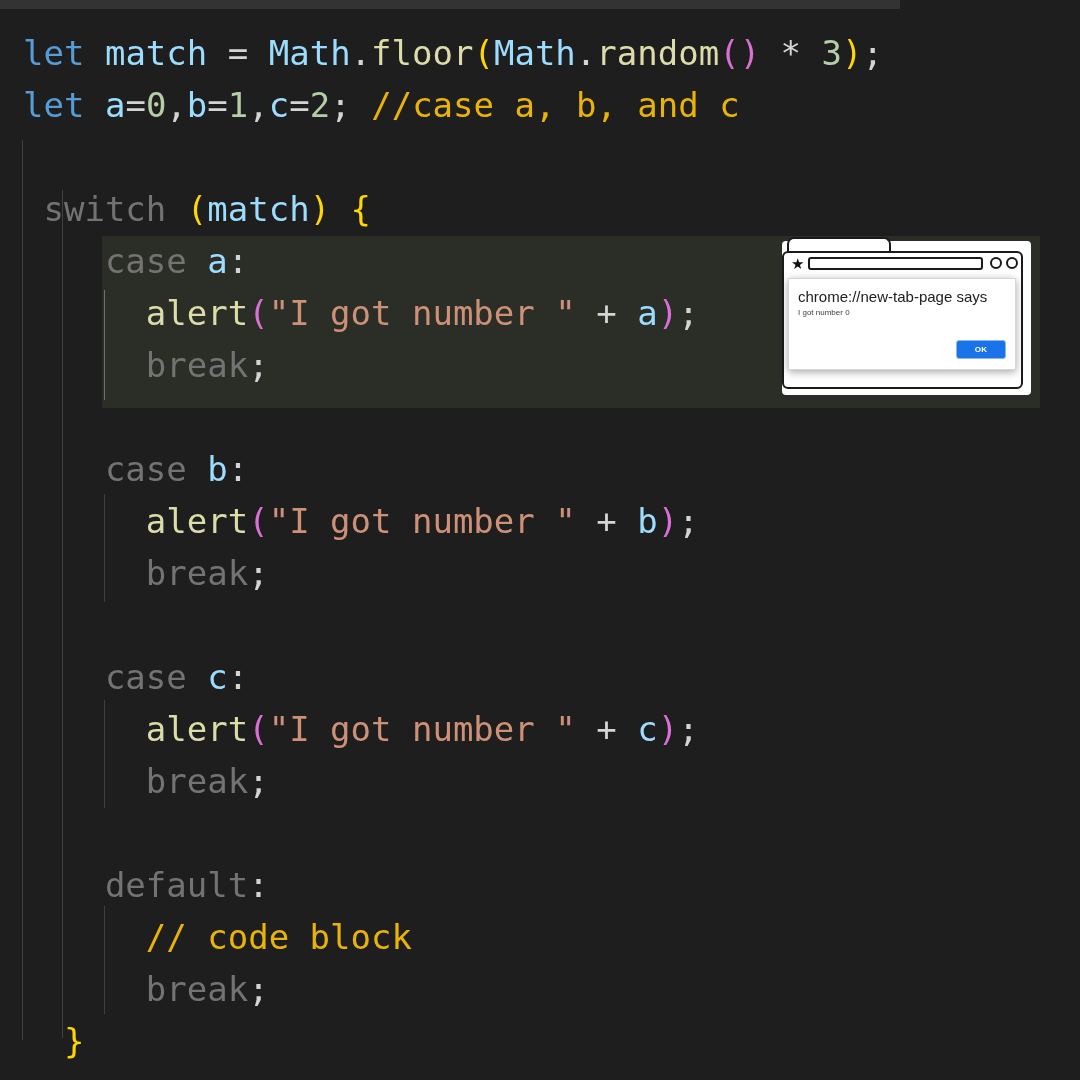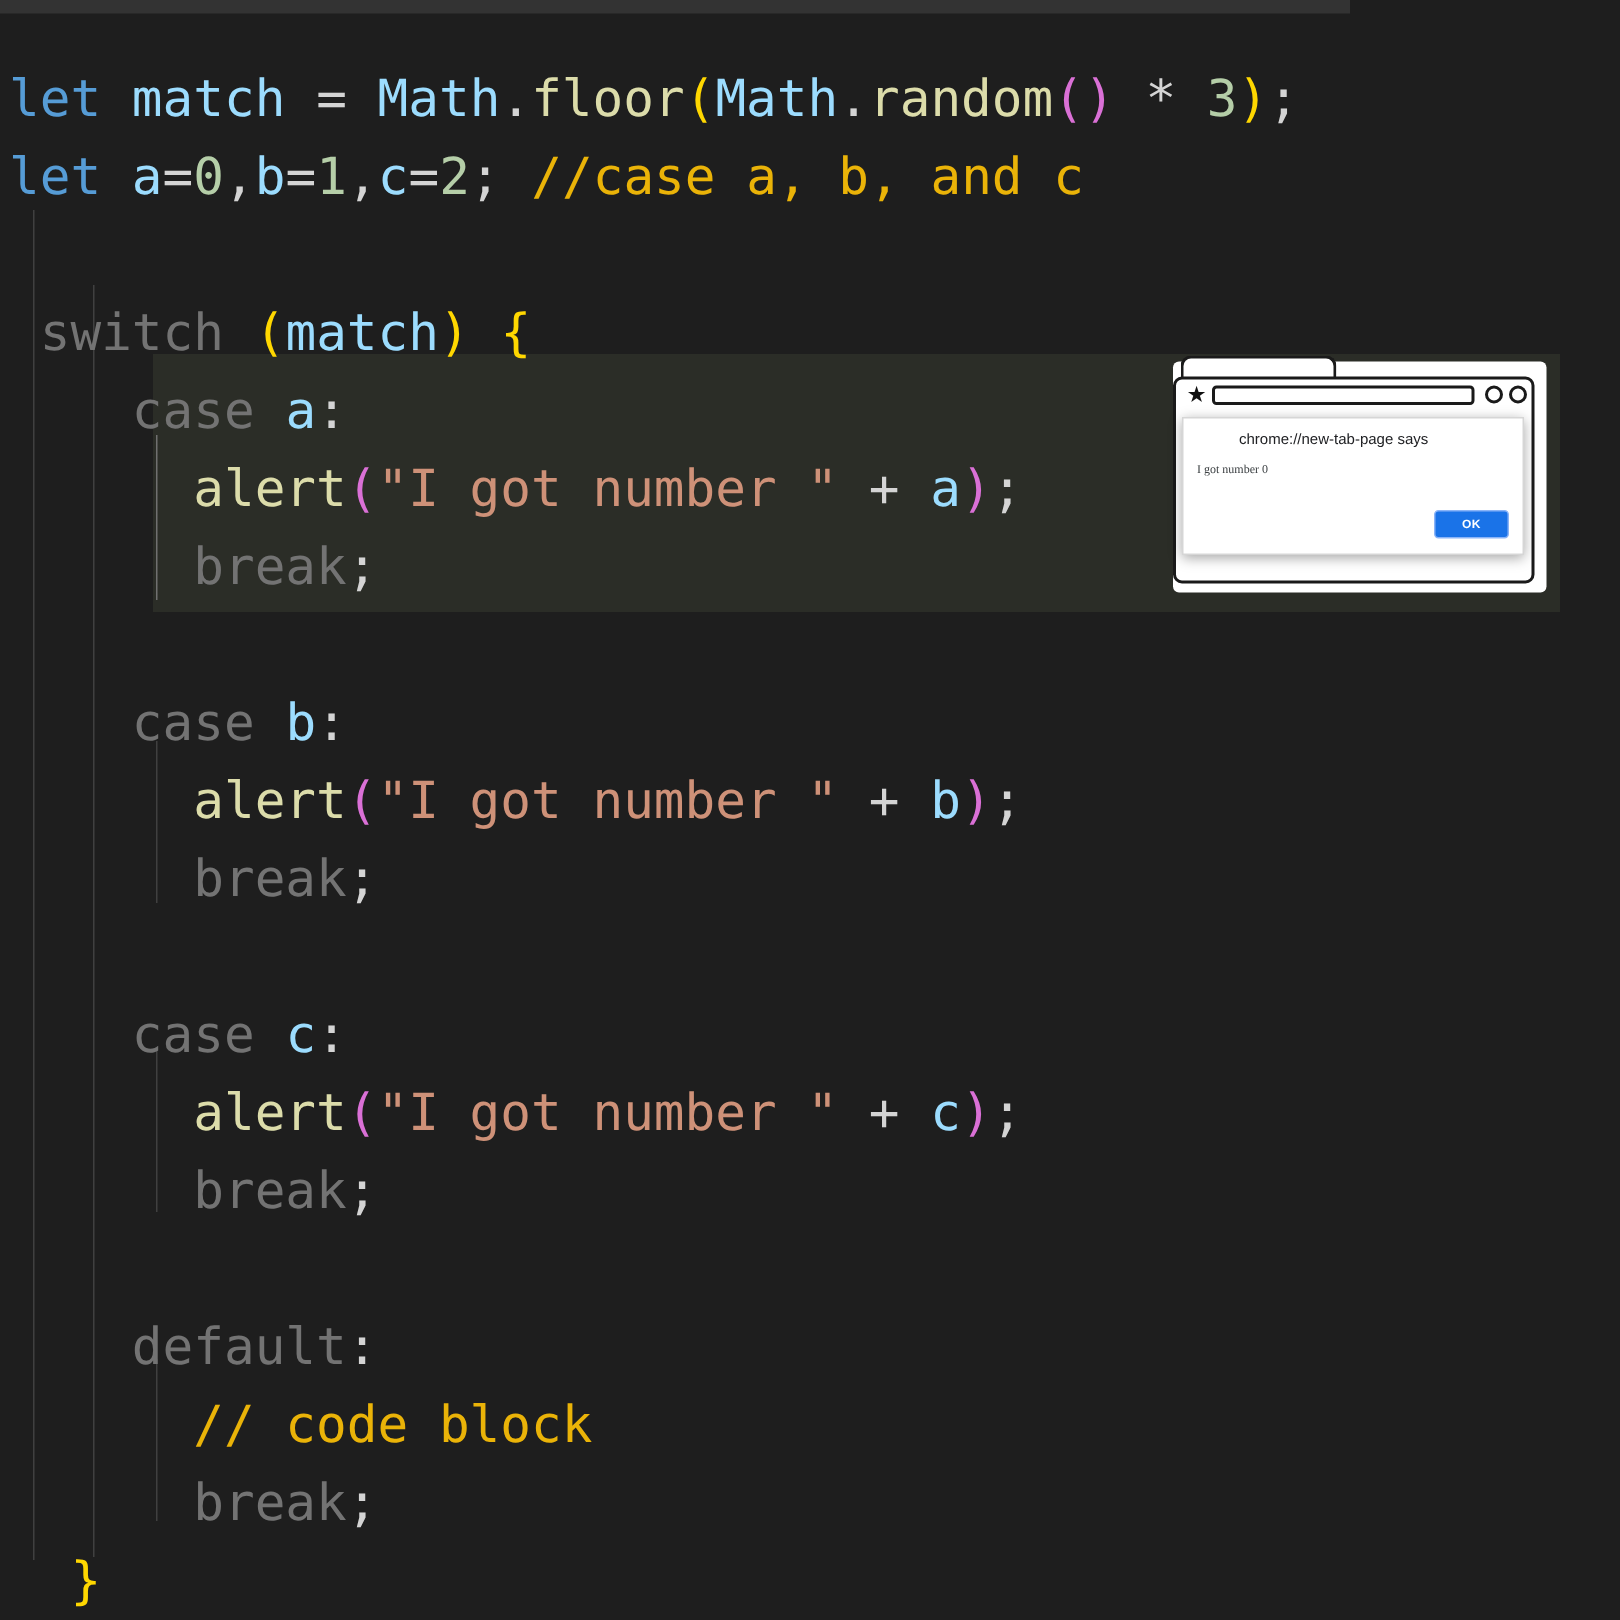--- a/index.html
+++ b/index.html
@@ -54,23 +54,22 @@
     font-size: 34px;
     line-height: 52px;
     letter-spacing: 0px;
     white-space: pre;
   }
   .line {
     position: absolute;
     left: 0;
     width: 1080px;
     height: 52px;
-    padding-left: 6px;
-    box-sizing: border-box;
-    margin-top: 13px;
+    padding-left: 23px;
+    box-sizing: border-box;
   }
 
   
   .t-kw      { color: #569CD6; }  
   .t-var     { color: #9CDCFE; }  
   .t-op      { color: #D4D4D4; }  
   .t-prop    { color: #DCDCAA; }  
   .t-num     { color: #B5CEA8; }  
   .t-str     { color: #CE9178; }  
   .t-cmt     { color: #eab308; }  
@@ -148,32 +147,30 @@
     left: 9px; top: 41px;
     width: 228px; height: 92px;
     background: #ffffff;
     border: 1px solid #d6d6d6;
     box-shadow: 0 2px 8px rgba(0,0,0,0.35);
     box-sizing: border-box;
   }
   .bm-dlg-title {
     position: absolute;
     left: 9px; top: 9px;
-    font-size: 10px;
+    font-size: 15px;
     color: #202124;
     white-space: nowrap;
-    margin-left: 28px;
   }
   .bm-dlg-msg {
     position: absolute;
     left: 9px; top: 29px;
     font-size: 8px;
     color: #3c4043;
     white-space: nowrap;
-    font-family: Liberation Serif, serif;
   }
   .bm-ok {
     position: absolute;
     right: 9px; bottom: 10px;
     width: 48px; height: 17px;
     background: #1a73e8;
     border: 1.5px solid #8ab4f8;
     border-radius: 3px;
     color: #ffffff;
     font-size: 8px;

